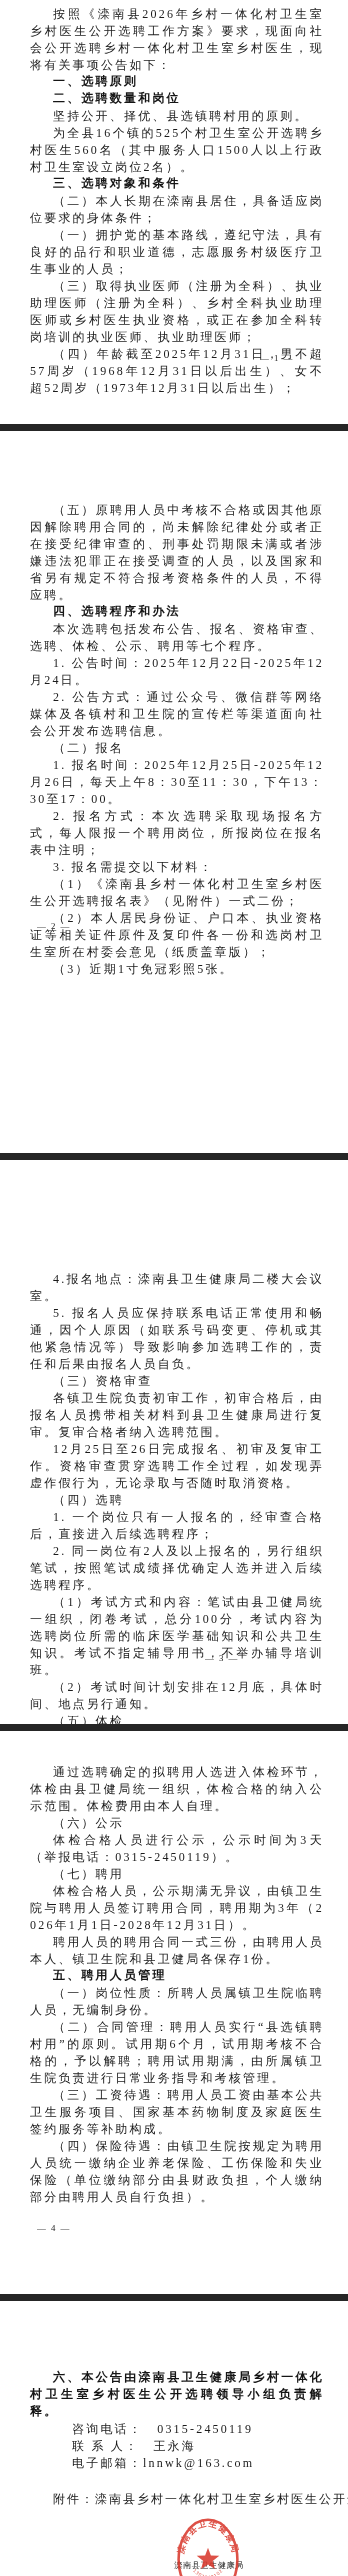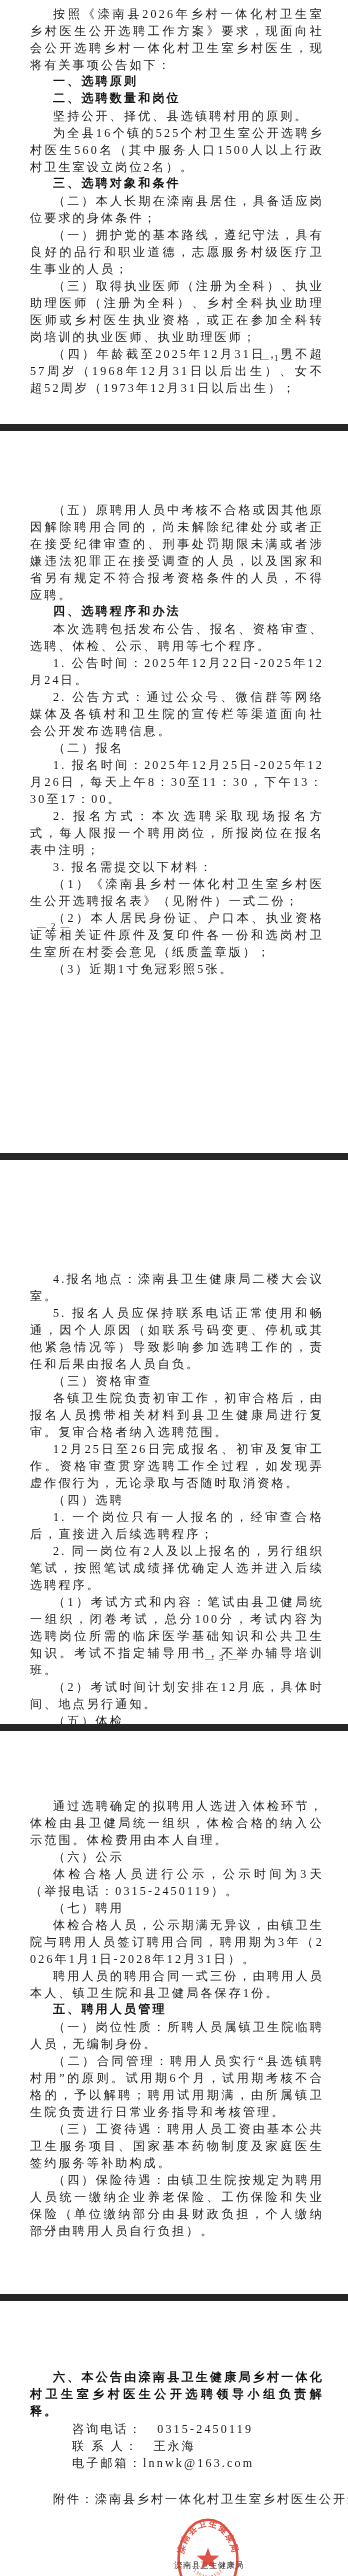--- a/index.html
+++ b/index.html
@@ -69,21 +69,21 @@
       <p class="para body">2. 同一岗位有2人及以上报名的，另行组织笔试，按照笔试成绩择优确定人选并进入后续选聘程序。</p>
       <p class="para body">（1）考试方式和内容：笔试由县卫健局统一组织，闭卷考试，总分100分，考试内容为选聘岗位所需的临床医学基础知识和公共卫生知识。考试不指定辅导用书，不举办辅导培训班。</p>
       <p class="para body">（2）考试时间计划安排在12月底，具体时间、地点另行通知。</p>
       <p class="para body">（五）体检</p>
     </div>
   <div class="pagenum" style="left:205px;top:493px;">— 3 —</div>
 </div>
 <div class="sep" style="height:6.7px;"></div>
 
 <div class="page" style="height:563px;">
-  <div class="flow" style="padding-top:67px;">
+  <div class="flow" style="padding-top:33px;">
       <p class="para body">通过选聘确定的拟聘用人选进入体检环节，体检由县卫健局统一组织，体检合格的纳入公示范围。体检费用由本人自理。</p>
       <p class="para body">（六）公示</p>
       <p class="para body">体检合格人员进行公示，公示时间为3天（举报电话：0315-2450119）。</p>
       <p class="para body">（七）聘用</p>
       <p class="para body">体检合格人员，公示期满无异议，由镇卫生院与聘用人员签订聘用合同，聘用期为3年（2026年1月1日-2028年12月31日）。</p>
       <p class="para body">聘用人员的聘用合同一式三份，由聘用人员本人、镇卫生院和县卫健局各保存1份。</p>
       <p class="para heading">五、聘用人员管理</p>
       <p class="para body">（一）岗位性质：所聘人员属镇卫生院临聘人员，无编制身份。</p>
       <p class="para body">（二）合同管理：聘用人员实行“县选镇聘村用”的原则。试用期6个月，试用期考核不合格的，予以解聘；聘用试用期满，由所属镇卫生院负责进行日常业务指导和考核管理。</p>
       <p class="para body">（三）工资待遇：聘用人员工资由基本公共卫生服务项目、国家基本药物制度及家庭医生签约服务等补助构成。</p>

